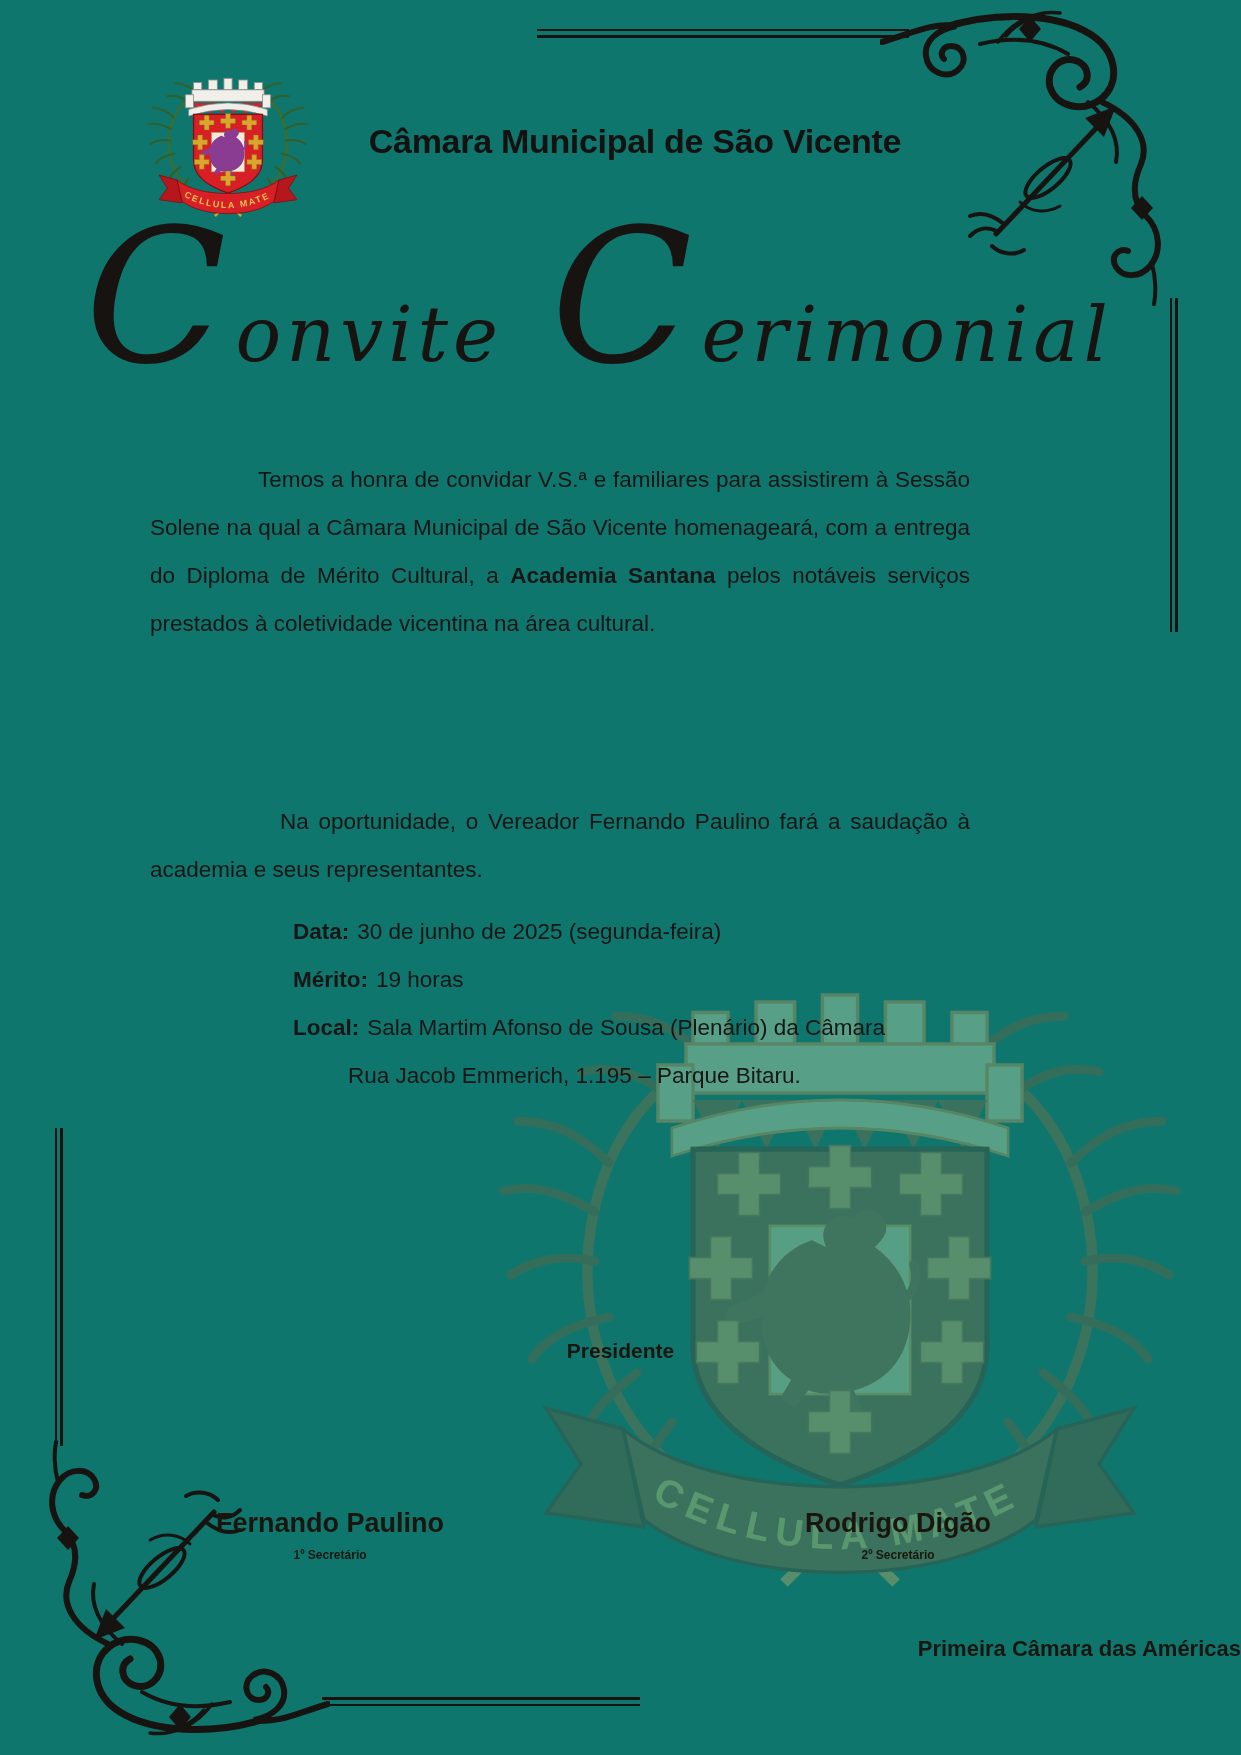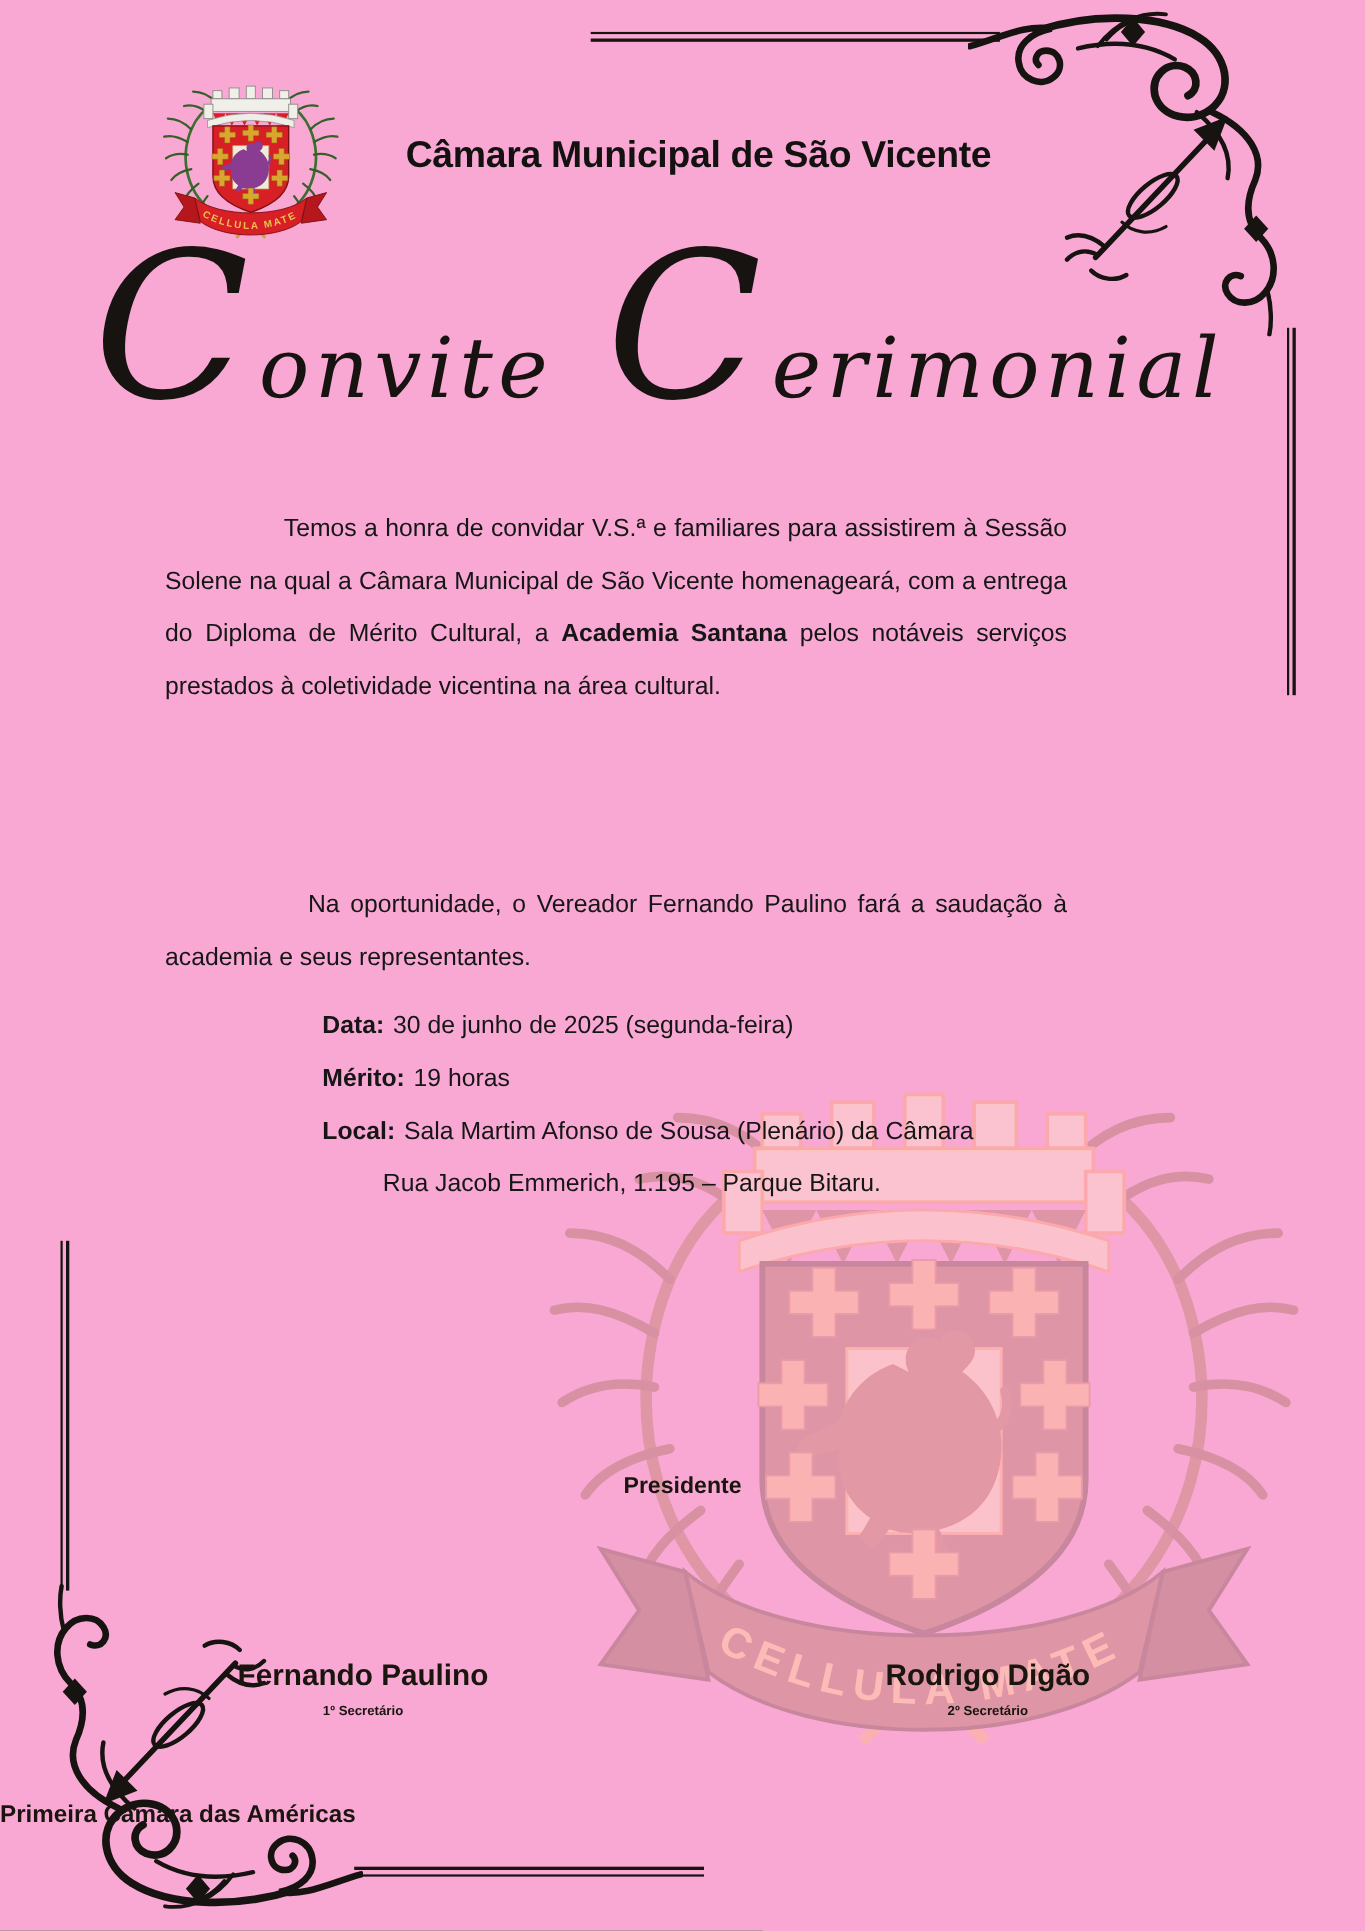--- a/index.html
+++ b/index.html
@@ -1,18 +1,18 @@
 <!DOCTYPE html>
 <html><head>
 <meta charset="utf-8">
 <style>
   html,body{margin:0;padding:0;background:#888;}
   .page{
     position:relative;width:1241px;height:1755px;margin:0 auto;
-    background:#f9a8d4;overflow:hidden;
+    background:#0f766e;overflow:hidden;
     font-family:"Liberation Sans",sans-serif;color:#171310;
   }
   .abs{position:absolute;}
 
   
   .dline{height:4px;border-top:2px solid #171310;border-bottom:3px solid #171310;}
   .dline-rev{height:4px;border-top:3px solid #171310;border-bottom:2px solid #171310;}
   .dvline{width:3px;border-left:2px solid #171310;border-right:3px solid #171310;}
 
   .top-line{left:537px;top:29px;width:372px;}
@@ -59,21 +59,21 @@
 
   .sig{text-align:center;}
   .sig-name{font-size:27px;font-weight:700;color:#1a160f;}
   .sig-role{font-size:12px;font-weight:700;margin-top:9px;color:#1a160f;}
   .sig-president{left:0;right:0;top:1330px;}
   .sig-president .sig-role{font-size:21px;}
   .sig-left{left:155px;top:1508px;width:350px;}
   .sig-right{left:723px;top:1508px;width:350px;}
 
   .footer-motto{
-    left:0;right:0;top:1636px;text-align:left;
+    left:0;right:0;top:1636px;text-align:right;
     font-size:22px;font-weight:700;color:#1a160f;
   }
 </style>
 </head>
 <body>
 
 <div class="page">
 
   <svg width="0" height="0" style="position:absolute" aria-hidden="true">
     <defs>

